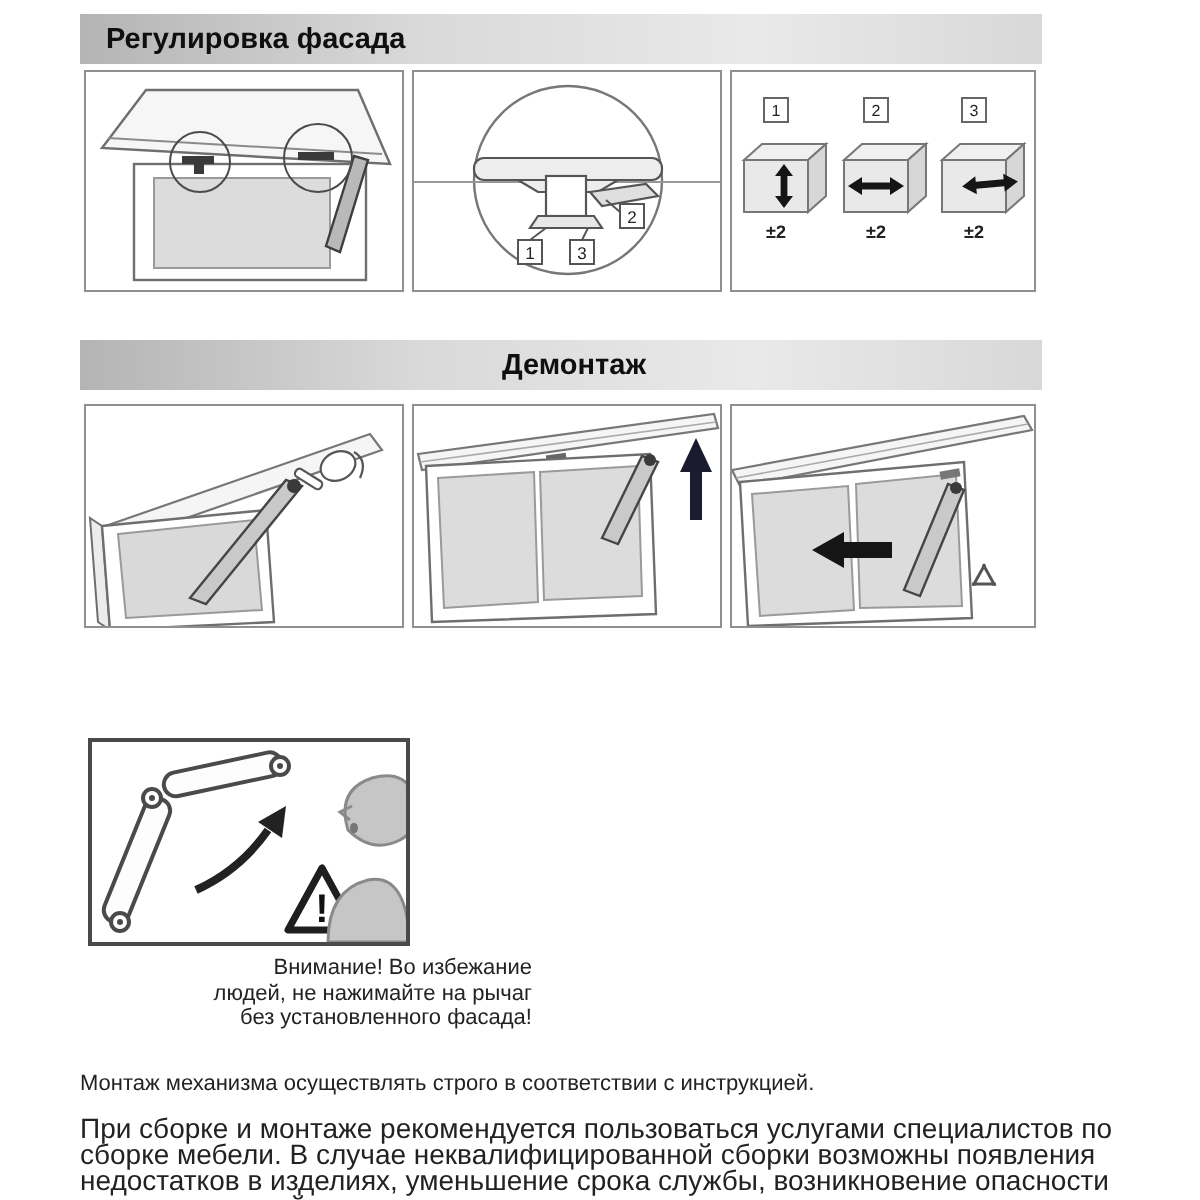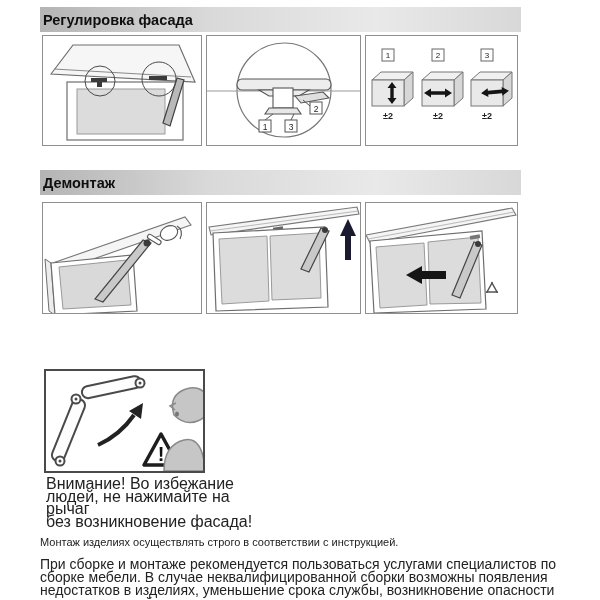--- a/index.html
+++ b/index.html
@@ -3,31 +3,31 @@
 <meta charset="utf-8">
 <style>
   html,body{margin:0;padding:0;background:#fff;}
   .page{
     position:relative;width:600px;height:600px;background:#ffffff;
     font-family:"Liberation Sans",sans-serif;color:#1c1c1c;overflow:hidden;
   }
   .hdr{
     position:absolute;left:40px;width:481px;height:25px;box-sizing:border-box;
     background:linear-gradient(90deg,#b4b4b4 0%,#d9d9d9 35%,#e9e9e9 70%,#d8d8d8 100%);
-    display:flex;align-items:center;padding-left:3px;
+    display:flex;align-items:center;padding-left:13px;
     font-weight:bold;font-size:14.5px;color:#0f0f0f;
   }
   .panel{
     position:absolute;background:#fff;border:1px solid #8f8f8f;box-sizing:border-box;
   }
   .panel svg{display:block;width:100%;height:100%;}
   .warnpanel{border:2px solid #4a4a4a;}
   .caption{
     position:absolute;left:46px;top:478px;width:220px;
-    font-size:16px;line-height:12.5px;color:#222;
+    font-size:11px;line-height:12.5px;color:#222;text-align:right;
   }
   .note1{position:absolute;left:40px;top:536px;font-size:11px;color:#222;}
   .note2{
     position:absolute;left:40px;top:558px;width:532px;
     font-size:14px;line-height:13px;color:#222;
   }
   svg{font-family:"Liberation Sans",sans-serif;}
   svg text{font-family:"Liberation Sans",sans-serif;}
 </style>
 </head>
@@ -109,21 +109,21 @@
         <text x="22" y="22" text-anchor="middle" font-size="8" fill="#222">3</text>
         <polygon points="6,44 15,36 47,36 38,44" fill="#f0f0f0" stroke="#777777" stroke-width="1"></polygon>
         <polygon points="38,44 47,36 47,62 38,70" fill="#d7d7d7" stroke="#777777" stroke-width="1"></polygon>
         <rect x="6" y="44" width="32" height="26" fill="#e9e9e9" stroke="#777777" stroke-width="1"></rect>
         <path d="M16 56 L23 51.5 L23 54.2 L37 54.2 L37 51.5 L44 56 L37 60.5 L37 57.8 L23 57.8 L23 60.5 Z" transform="rotate(-5 30 56)" fill="#151515"></path>
         <text x="22" y="83" text-anchor="middle" font-size="9" font-weight="bold" fill="#222">±2</text>
       </g>
     </svg>
   </div>
 
-  <div class="hdr" style="top:170px;">
+  <div class="hdr" style="top:170px;justify-content:center;">
     <span>Демонтаж</span>
   </div>
 
   <div class="panel" style="left:42px;top:202px;width:160px;height:112px;">
     <svg viewBox="0 0 158 110">
       <polygon points="4,62 142,14 148,22 10,70" fill="#f5f5f5" stroke="#777777" stroke-width="1.1"></polygon>
       <polygon points="2,56 8,60 12,112 6,108" fill="#ececec" stroke="#6e6e6e" stroke-width="1"></polygon>
       <polygon points="8,60 90,52 94,108 12,112" fill="#ffffff" stroke="#6e6e6e" stroke-width="1.2"></polygon>
       <polygon points="16,64 84,57 88,102 20,106" fill="#d9d9d9" stroke="#999999" stroke-width="1"></polygon>
       <polygon points="52,96 60,99 108,40 100,37" fill="#c9c9c9" stroke="#454545" stroke-width="1.2"></polygon>
@@ -202,19 +202,19 @@
         <path d="M130 32 l-6 3 l5 4" fill="none" stroke="#8a8a8a" stroke-width="1.5"></path>
         <ellipse cx="131" cy="43" rx="2" ry="2.6" fill="#777777"></ellipse>
         <path d="M118 100 q0 -26 20 -31 q19 -4 21 31 z" fill="#c6c6c6" stroke="#8a8a8a" stroke-width="1.5"></path>
       </g>
     </svg>
   </div>
 
   <div class="caption">
     <div>Внимание! Во избежание</div>
     <div>людей, не нажимайте на рычаг</div>
-    <div>без возникновение фасада!</div>
-  </div>
-
-  <div class="note1">Монтаж изделиях осуществлять строго в соответствии с инструкцией.</div>
+    <div>без установленного фасада!</div>
+  </div>
+
+  <div class="note1">Монтаж механизма осуществлять строго в соответствии с инструкцией.</div>
   <div class="note2">При сборке и монтаже рекомендуется пользоваться услугами специалистов по сборке мебели. В случае неквалифицированной сборки возможны появления недостатков в изделиях, уменьшение срока службы, возникновение опасности для жизни людей и сохранности прочего имущества.</div>
 
 </div>
 
 </body></html>

